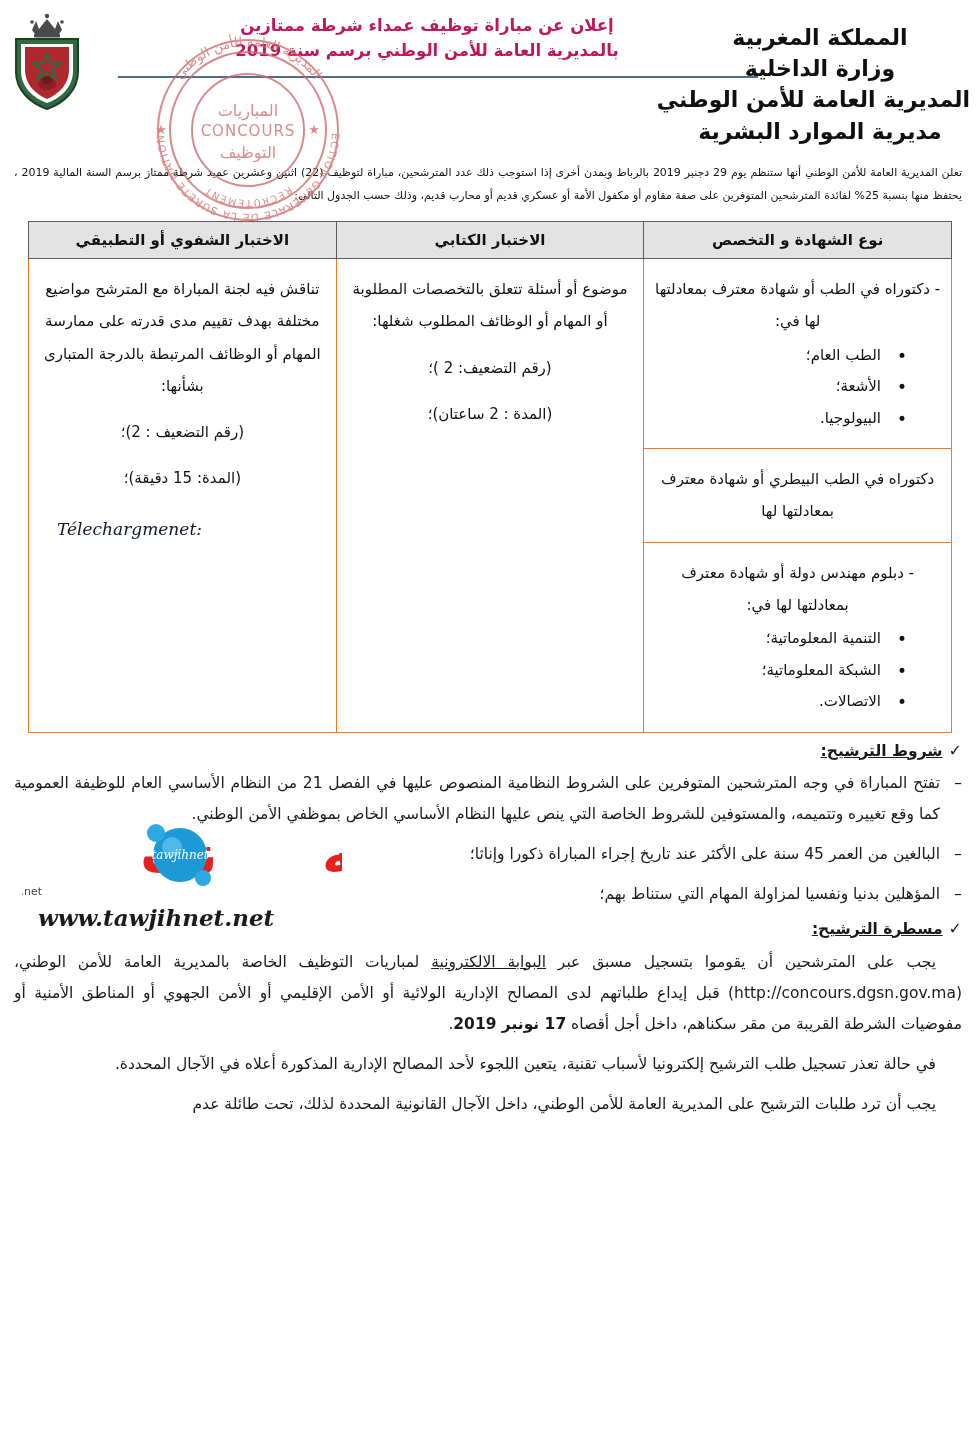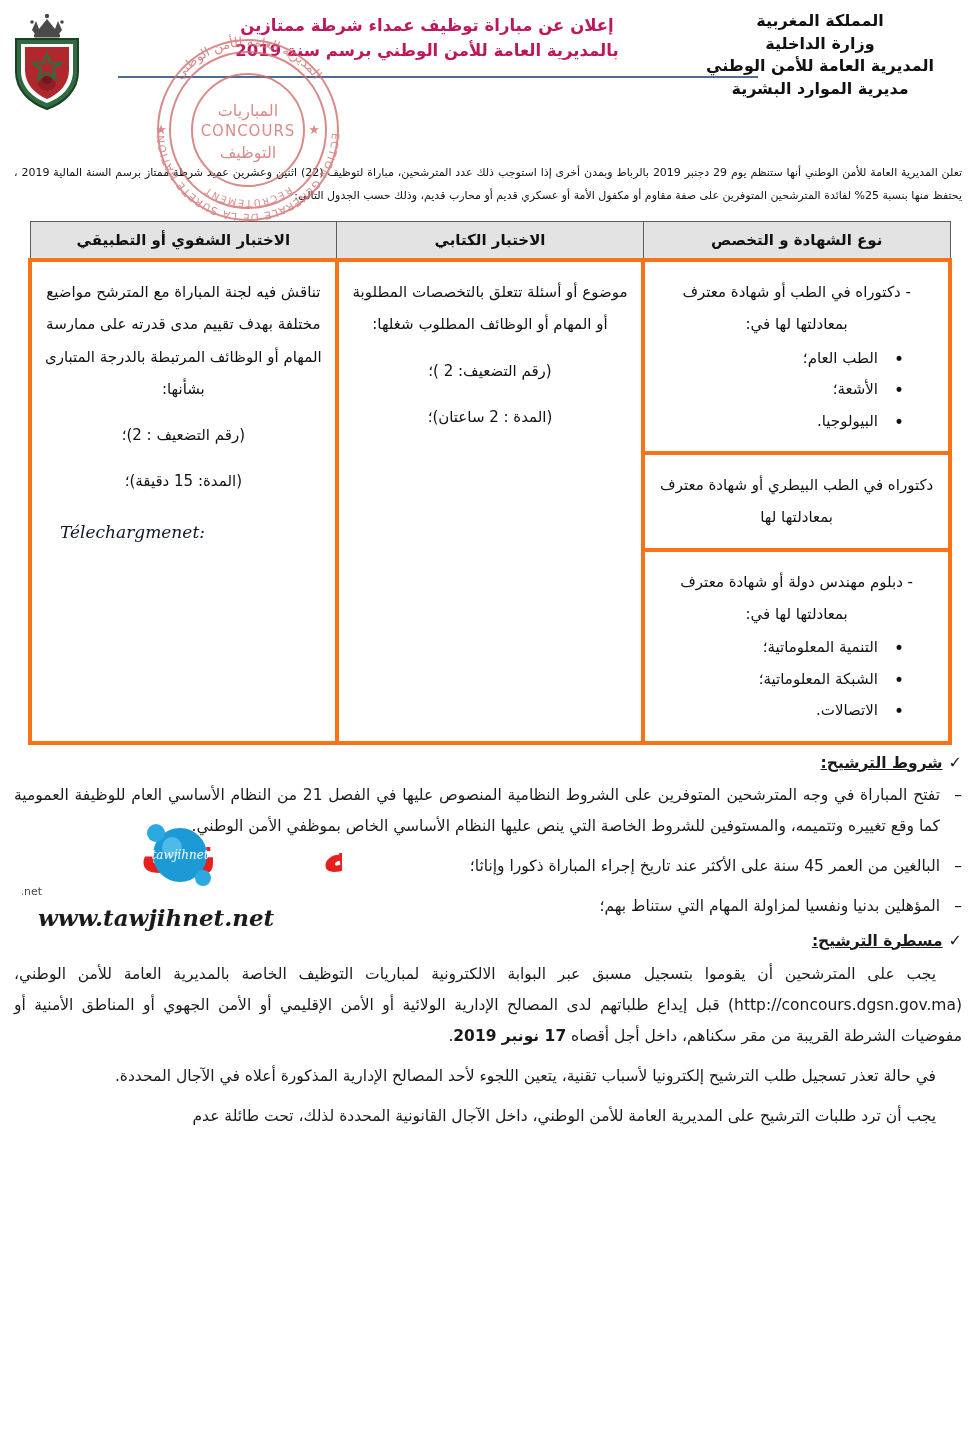--- a/index.html
+++ b/index.html
@@ -26,26 +26,26 @@
   .emblem {
     position: absolute;
     left: 8px;
     top: 10px;
     width: 78px;
     height: 104px;
   }
   .header-ministry {
     position: absolute;
     right: 10px;
-    top: 10px;
+    top: 22px;
     width: 300px;
     text-align: center;
     direction: rtl;
     font-weight: bold;
-    font-size: 16px;
+    font-size: 22px;
     line-height: 1.42;
     color: #101010;
   }
   .header-ministry div { white-space: nowrap; }
   .header-title {
     position: absolute;
     right: 318px;
     top: 14px;
     width: 470px;
     text-align: center;
@@ -97,21 +97,21 @@
   table.main th {
     background: #e3e3e3;
     border: 1px solid #5c5c5c;
     font-size: 15px;
     font-weight: bold;
     padding: 9px 4px;
     text-align: center;
     color: #111;
   }
   table.main td {
-    border: 4px solid #f97316;
+    border: 1px solid #f97316;
     vertical-align: top;
     padding: 14px 10px;
     font-size: 15px;
     line-height: 2.15;
     color: #111;
   }
   table.main td.cdeg { width: 33%; }
   table.main td.cwri { width: 32%; text-align: center; }
   table.main td.coral { width: 35%; text-align: center; }
   .deg-lead {
@@ -214,21 +214,21 @@
     top: 0;
   }
   .para {
     direction: rtl;
     text-align: justify;
     margin: 9px 18px 9px 14px;
     font-size: 15.5px;
     line-height: 2.0;
   }
   .para.indent { text-indent: 26px; }
-  .u { }
+  .u { text-decoration: underline; }
   .ltr { direction: ltr; unicode-bidi: embed; }
   b.bold { font-weight: bold; }
 </style>
 </head>
 <body>
 
 <div class="header">
 
   <svg class="emblem" viewBox="0 0 78 104">
 

